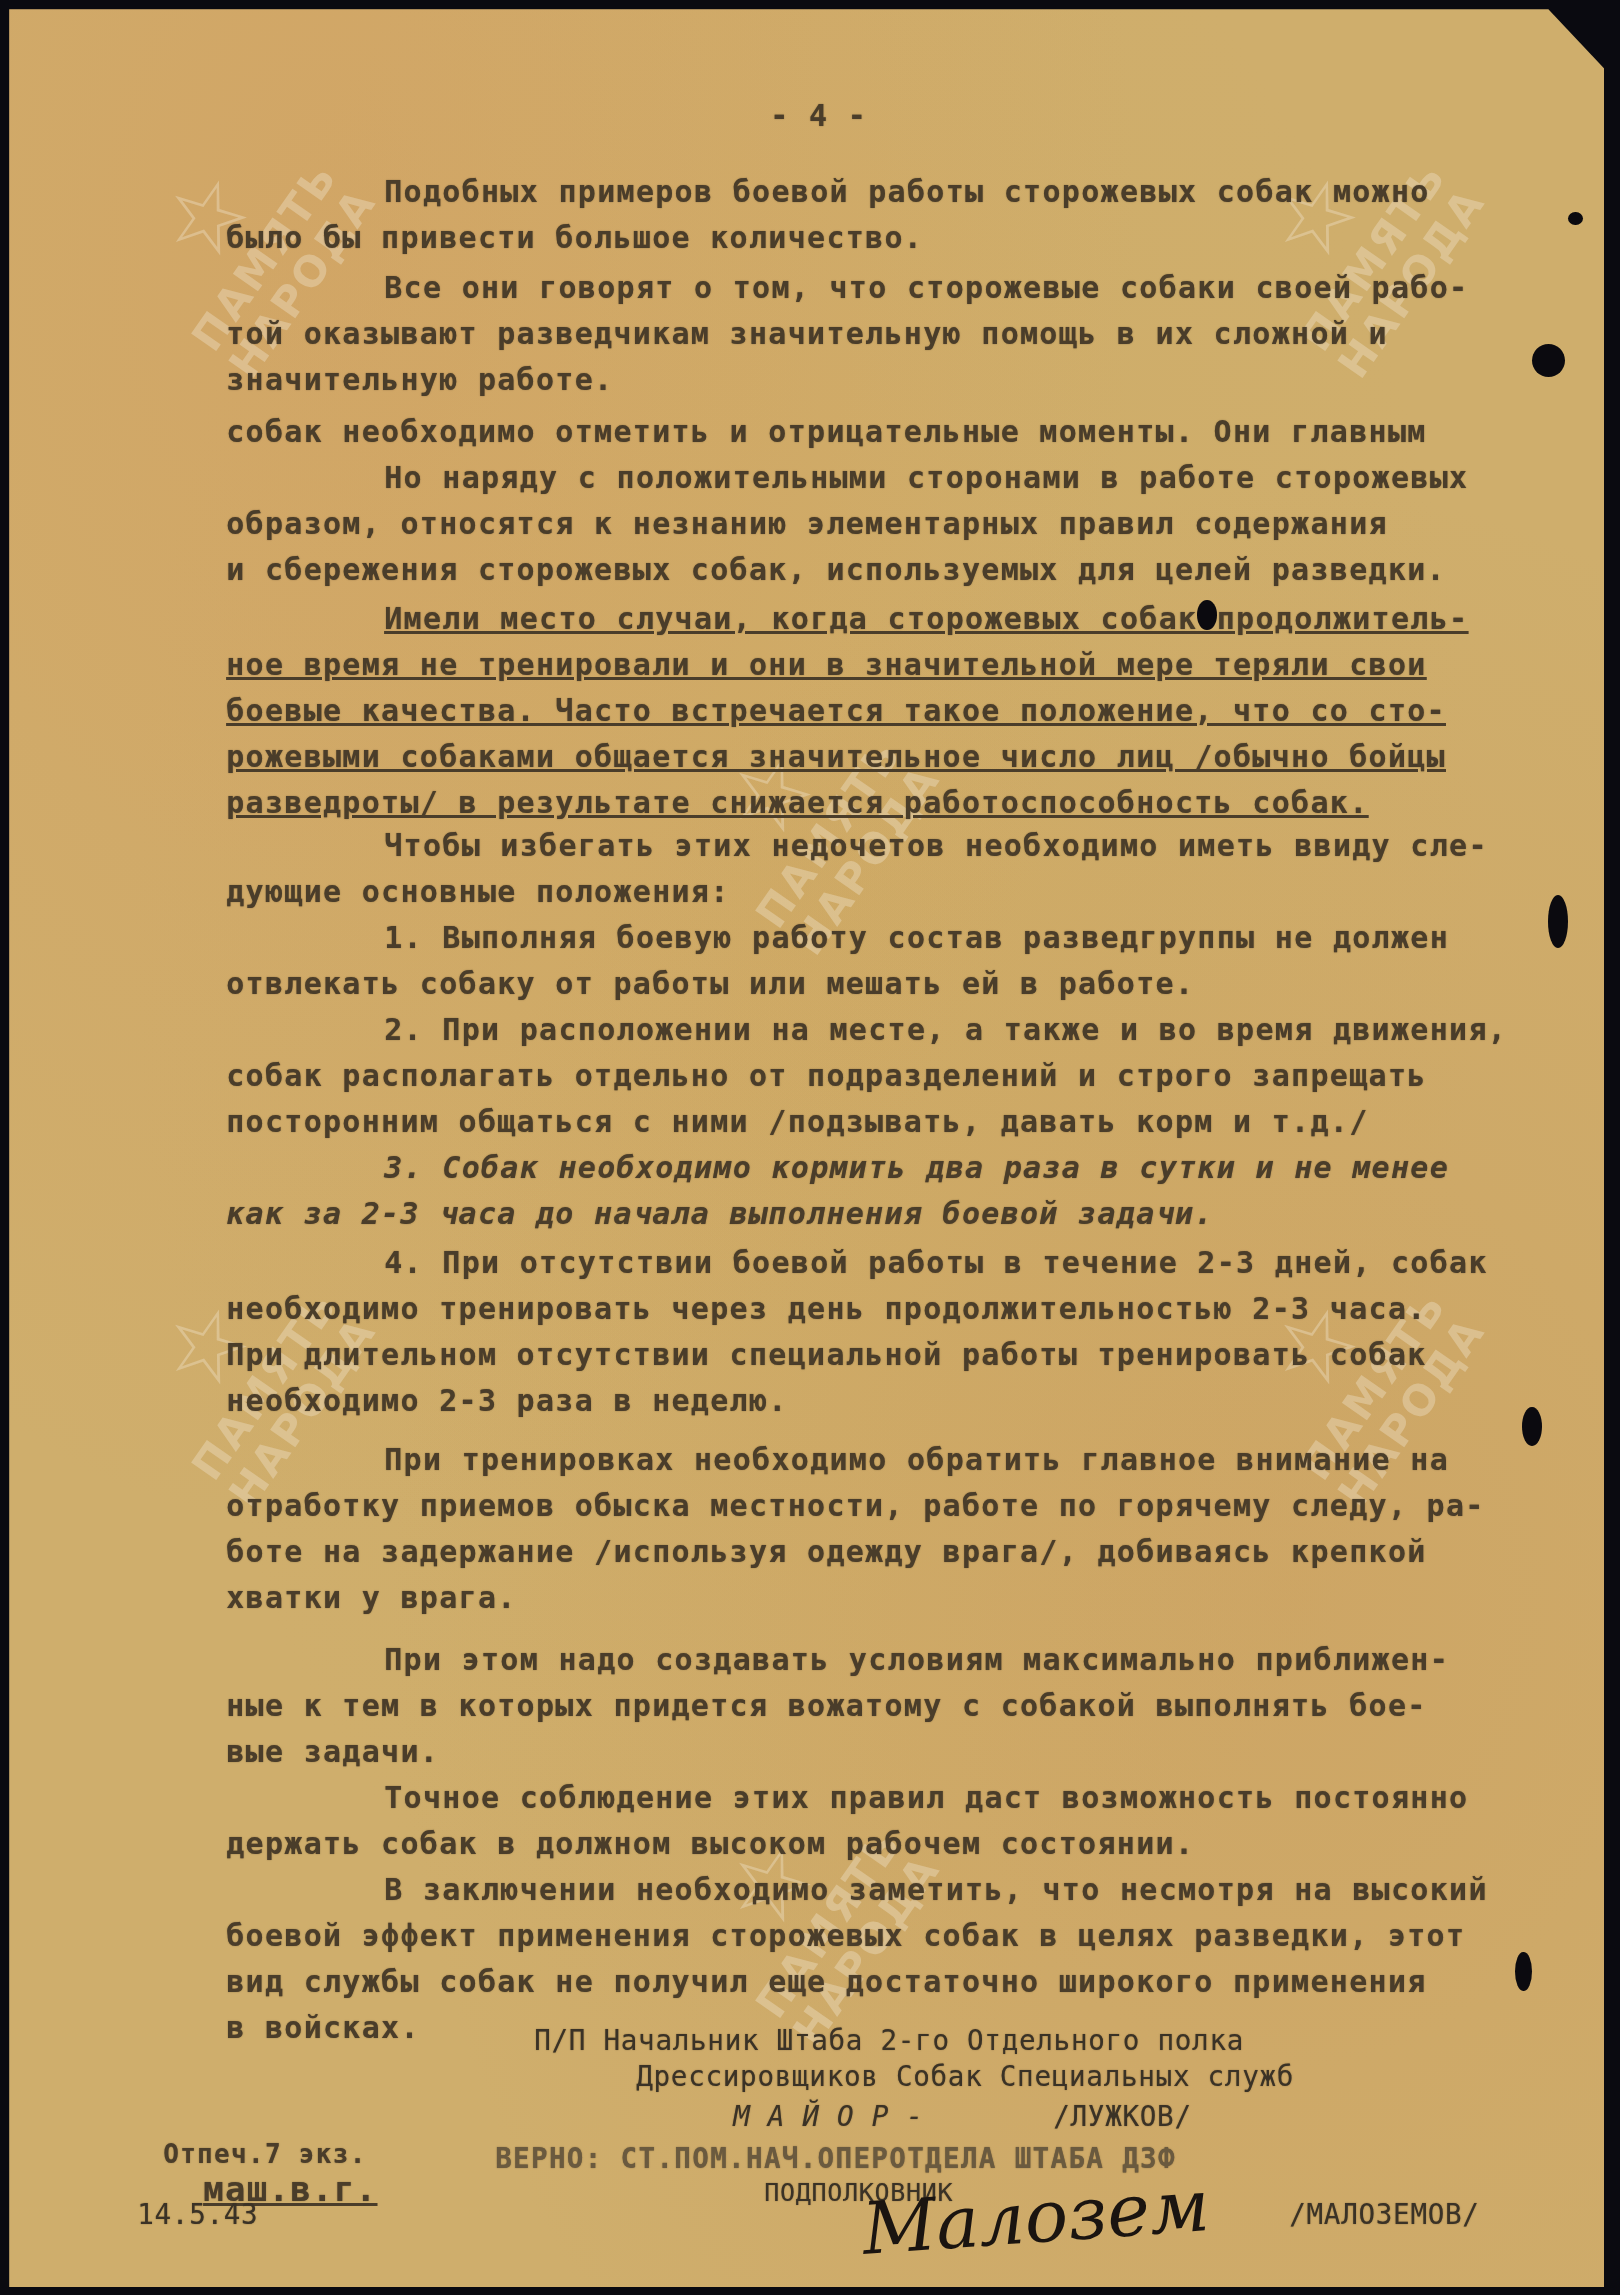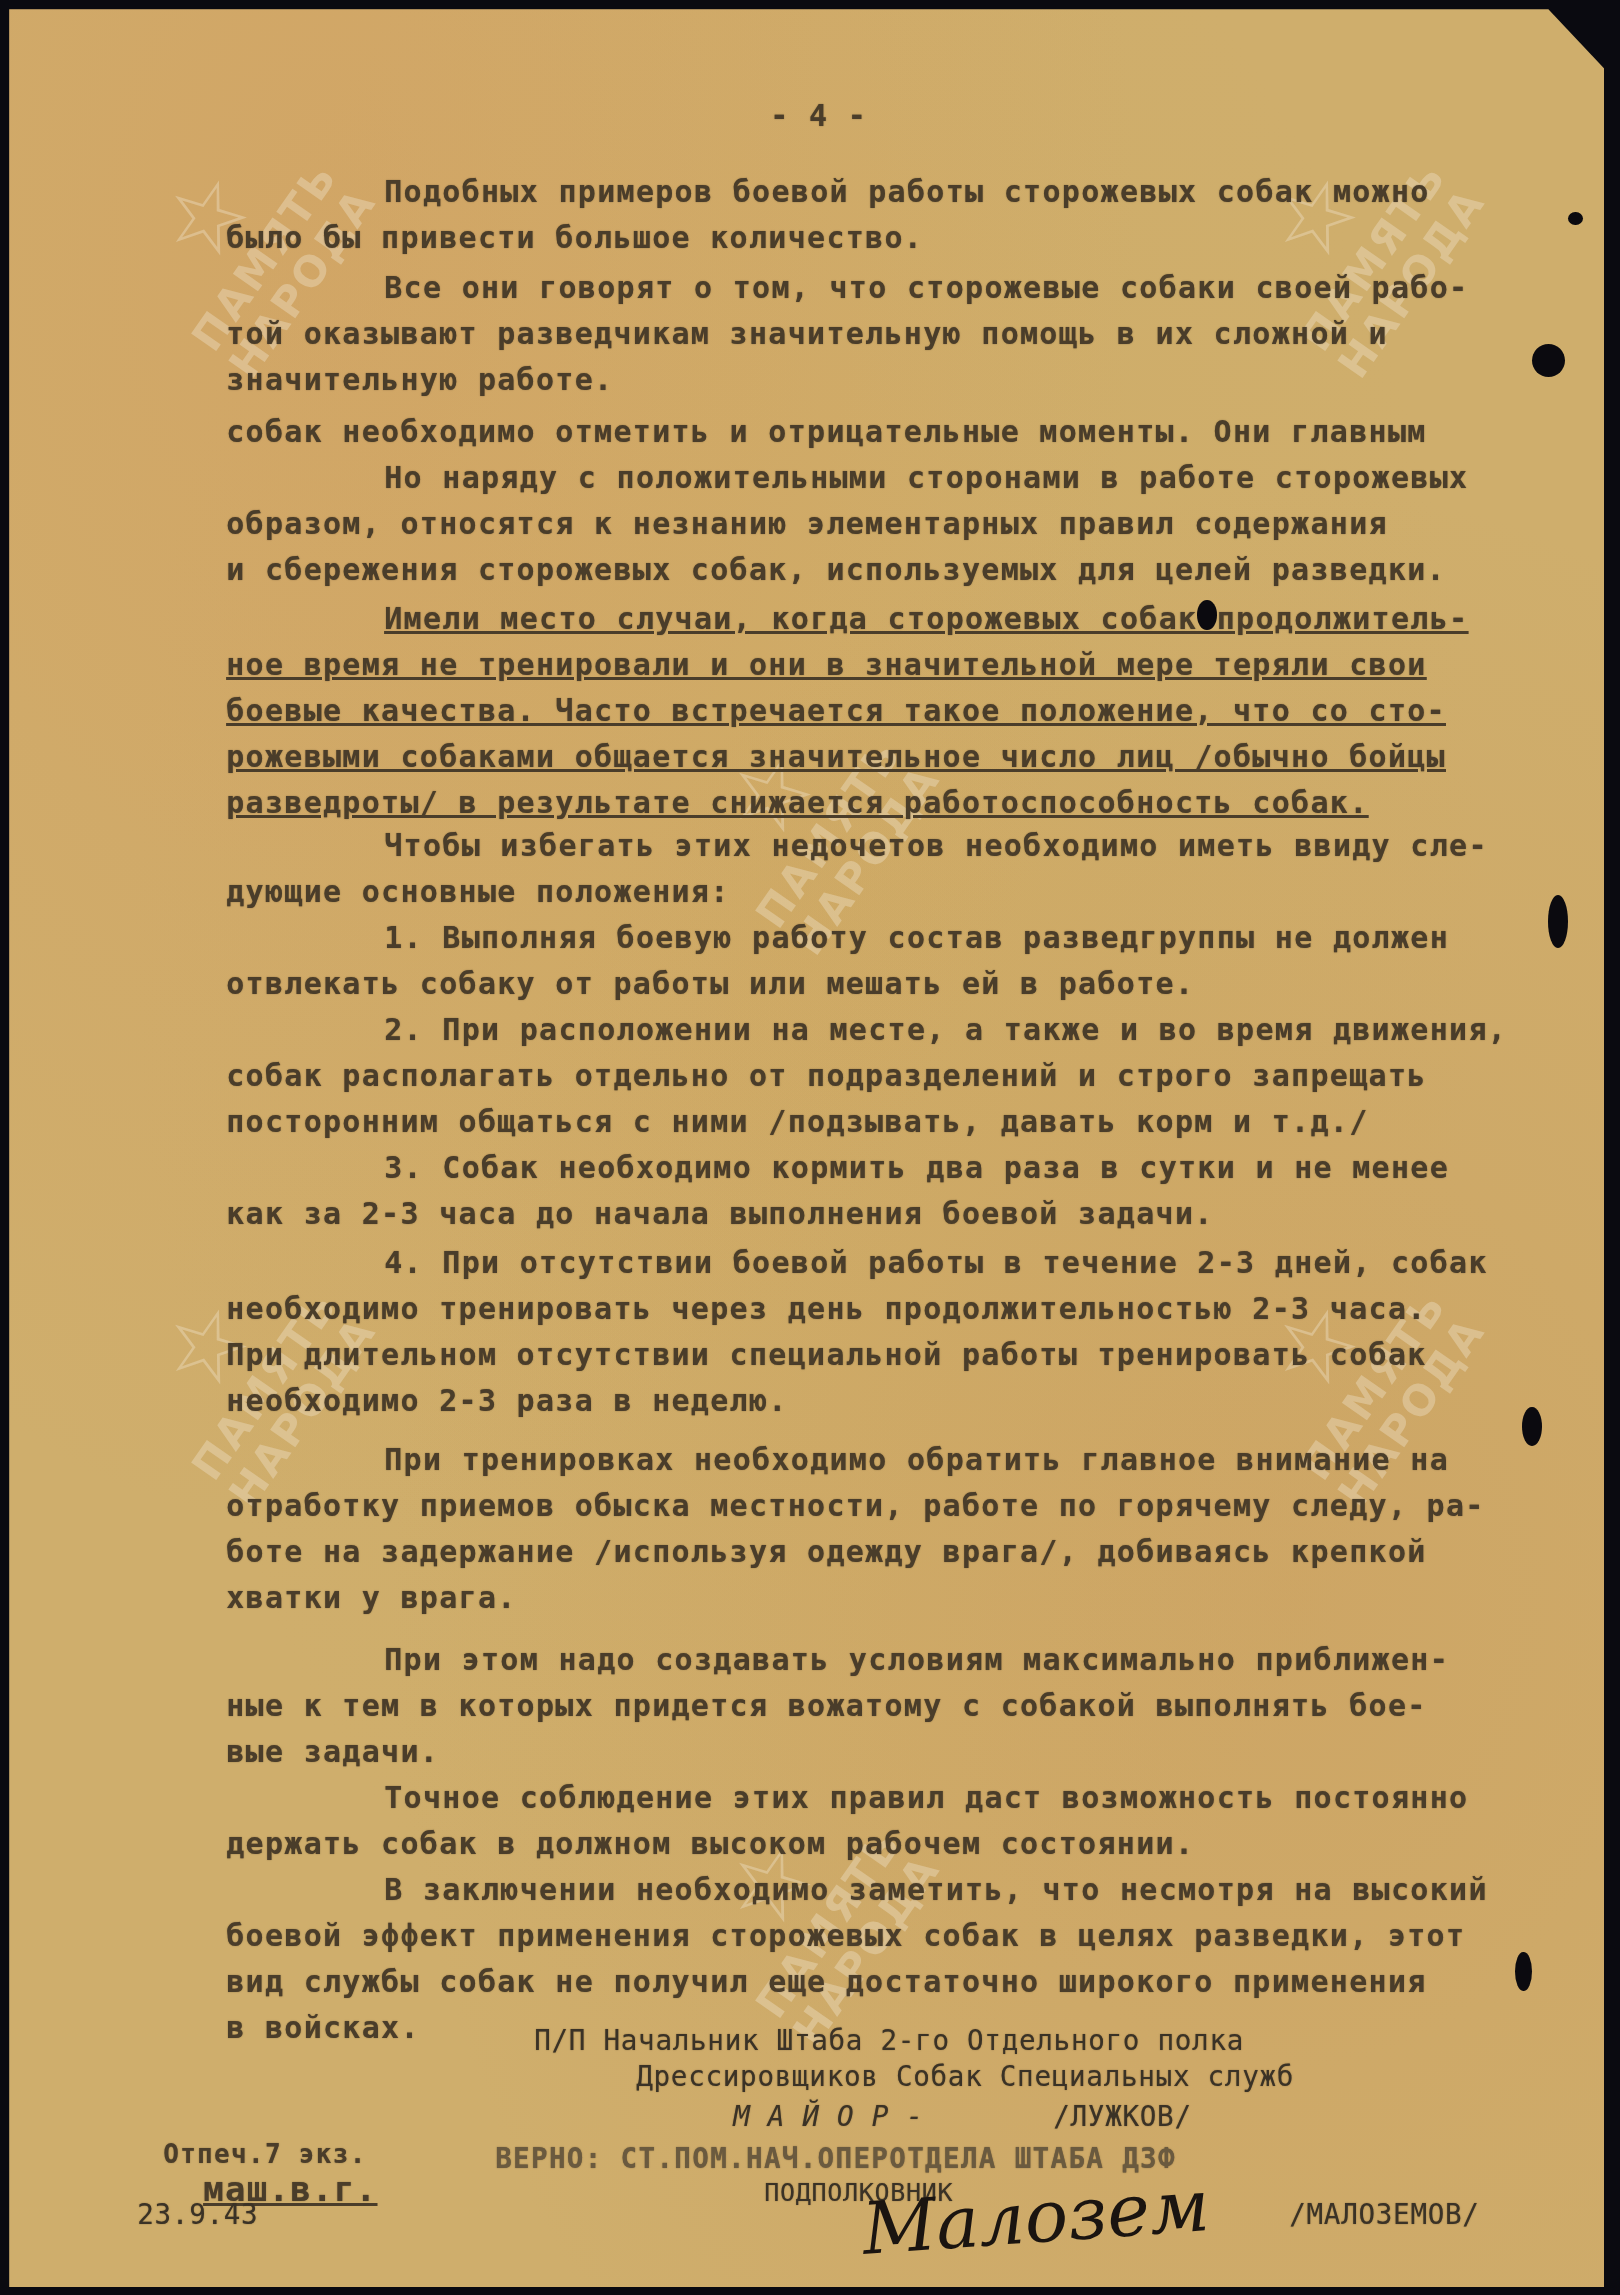--- a/index.html
+++ b/index.html
@@ -108,21 +108,21 @@
     <span class="line indent">1. Выполняя боевую работу состав разведгруппы не должен</span>
     <span class="line">отвлекать собаку от работы или мешать ей в работе.</span>
   </div>
 
   <div class="typed para" style="top:998px;">
     <span class="line indent">2. При расположении на месте, а также и во время движения,</span>
     <span class="line">собак располагать отдельно от подразделений и строго запрещать</span>
     <span class="line">посторонним общаться с ними /подзывать, давать корм и т.д./</span>
   </div>
 
-  <div class="typed para" style="top:1136px;">
+  <div class="typed para" style="top:1136px;font-style:italic;">
     <span class="line indent">3. Собак необходимо кормить два раза в сутки и не менее</span>
     <span class="line">как за 2-3 часа до начала выполнения боевой задачи.</span>
   </div>
 
   <div class="typed para" style="top:1231px;">
     <span class="line indent">4. При отсутствии боевой работы в течение 2-3 дней, собак</span>
     <span class="line">необходимо тренировать через день продолжительностью 2-3 часа.</span>
     <span class="line">При длительном отсутствии специальной работы тренировать собак</span>
     <span class="line">необходимо 2-3 раза в неделю.</span>
   </div>
@@ -152,21 +152,21 @@
     <span class="line">в войсках.</span>
   </div>
 
   <div class="typed light" style="left:525px; top:2015px;">П/П Начальник Штаба 2-го Отдельного полка</div>
   <div class="typed light" style="left:627px; top:2051px;">Дрессировщиков Собак Специальных служб</div>
   <div class="typed light" style="left:724px; top:2091px;font-style:italic;">М А Й О Р -</div>
   <div class="typed light" style="left:1044px; top:2091px;">/ЛУЖКОВ/</div>
 
   <div class="typed" style="left:154px; top:2130px; font-size:26px;">Отпеч.7 экз.</div>
   <div class="typed" style="left:194px; top:2160px; font-size:34px;text-decoration:underline;">маш.в.г.</div>
-  <div class="typed light" style="left:128px; top:2189px;">23.9.43</div>
+  <div class="typed light" style="left:128px; top:2189px;">14.5.43</div>
 
   <div class="typed" style="left:486px; top:2133px; font-size:27.6px; color:#6a5a3f;">ВЕРНО: СТ.ПОМ.НАЧ.ОПЕРОТДЕЛА ШТАБА ДЗФ</div>
   <div class="typed light" style="left:755px; top:2169px; font-size:25px;">ПОДПОЛКОВНИК</div>
   <div class="sig" style="left:853px; top:2166px;">Малозем</div>
   <div class="typed light" style="left:1280px; top:2189px;">/МАЛОЗЕМОВ/</div>
 
   <div class="hole" style="left:1559px; top:203px; width:14.4px; height:13px;"></div>
   <div class="hole" style="left:1523px; top:335px; width:33px; height:33px;"></div>
   <div class="hole" style="left:1188px; top:591px; width:19.7px; height:29.5px;"></div>
   <div class="hole" style="left:1539px; top:886px; width:19.7px; height:53px;"></div>

